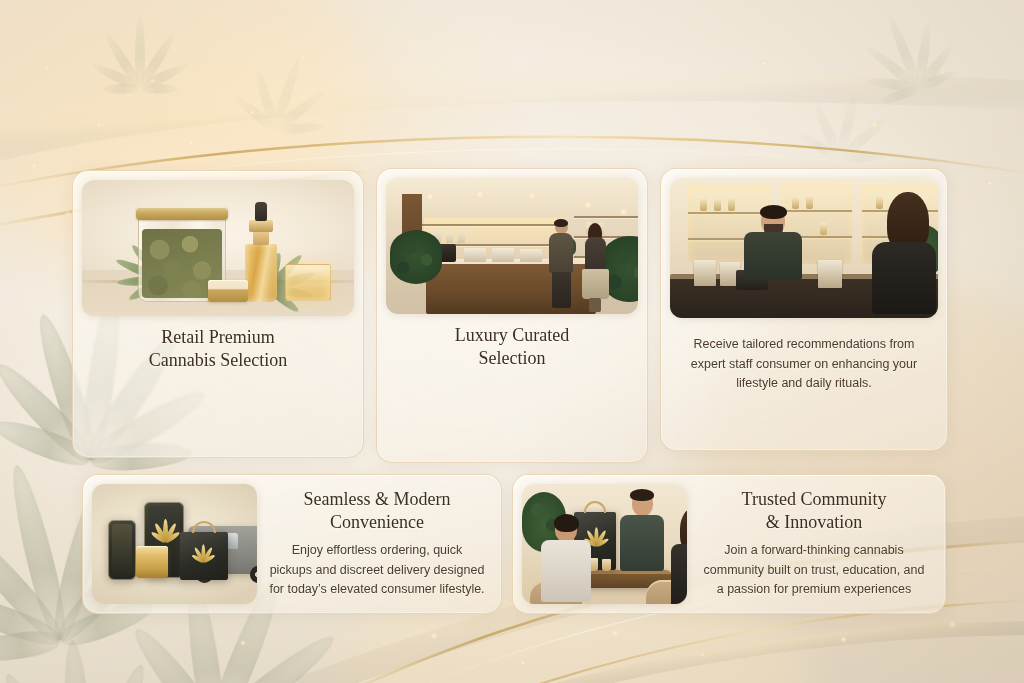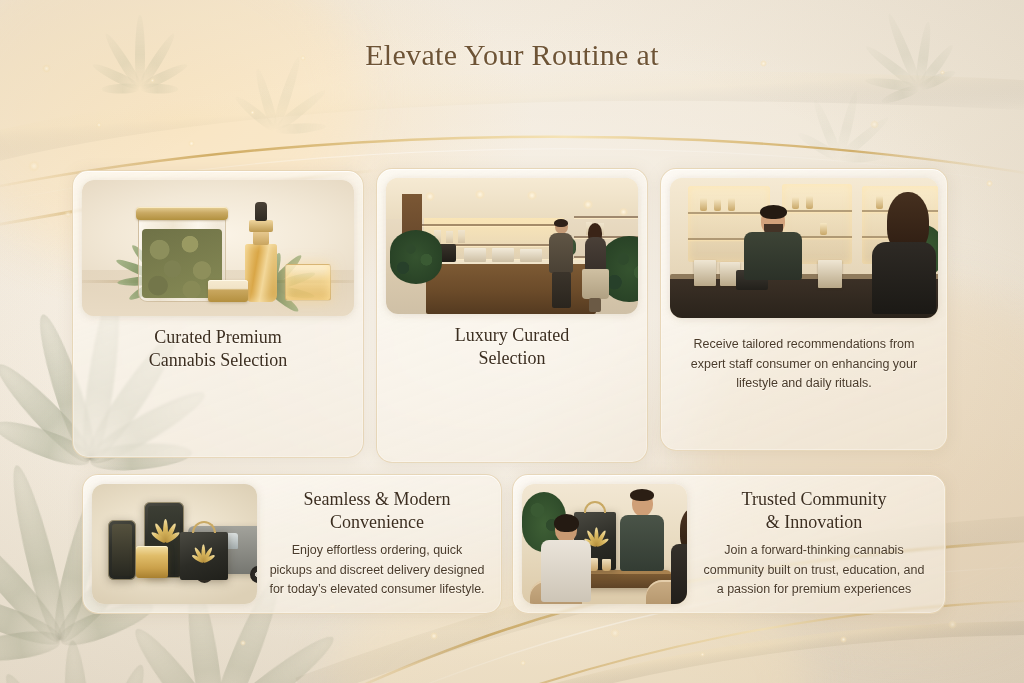--- a/index.html
+++ b/index.html
@@ -368,21 +368,20 @@
     <div class="bokeh" style="left:520px;top:660px;width:6px;height:6px;"></div>
     <div class="bokeh" style="left:610px;top:628px;width:10px;height:10px;opacity:.7;"></div>
     <div class="bokeh" style="left:700px;top:652px;width:5px;height:5px;"></div>
     <div class="bokeh" style="left:840px;top:636px;width:7px;height:7px;"></div>
     <div class="bokeh" style="left:948px;top:620px;width:9px;height:9px;opacity:.65;"></div>
     <div class="bokeh" style="left:240px;top:640px;width:6px;height:6px;"></div>
     <div class="bokeh" style="left:330px;top:604px;width:5px;height:5px;"></div>
   </div>
 
   <div class="header">
-    <div class="kicker">Elevate Your Routine at</div>
   </div>
 
   <div class="card" style="left:72px;top:170px;width:292px;height:288px;">
     <div class="card-photo" style="height:136px;">
       <div class="scene s1">
         <div class="floor"></div>
           <div class="tabletop"></div>
 
         <div class="fanleaf" style="left:46px;top:50px;width:70px;height:50px;transform:rotate(-68deg);opacity:.85;">
           <i style="transform:rotate(0deg) scaleY(1.1);"></i>
@@ -410,21 +409,21 @@
           <div class="neck"></div>
             <div class="cap"></div>
             <div class="bulb"></div>
         </div>
 
         <div class="tin" style="left:126px;top:100px;width:40px;height:22px;"></div>
       </div>
     </div>
     <div class="card-body">
       <div class="card-title">
-        <span>Curated Premium</span><br>
+        <span>Retail Premium</span><br>
         <span>Cannabis Selection</span>
       </div>
     </div>
   </div>
 
   <div class="card" style="left:376px;top:168px;width:272px;height:295px;">
     <div class="card-photo" style="height:136px;">
       <div class="scene s2">
         <div class="ceil"></div>
 

